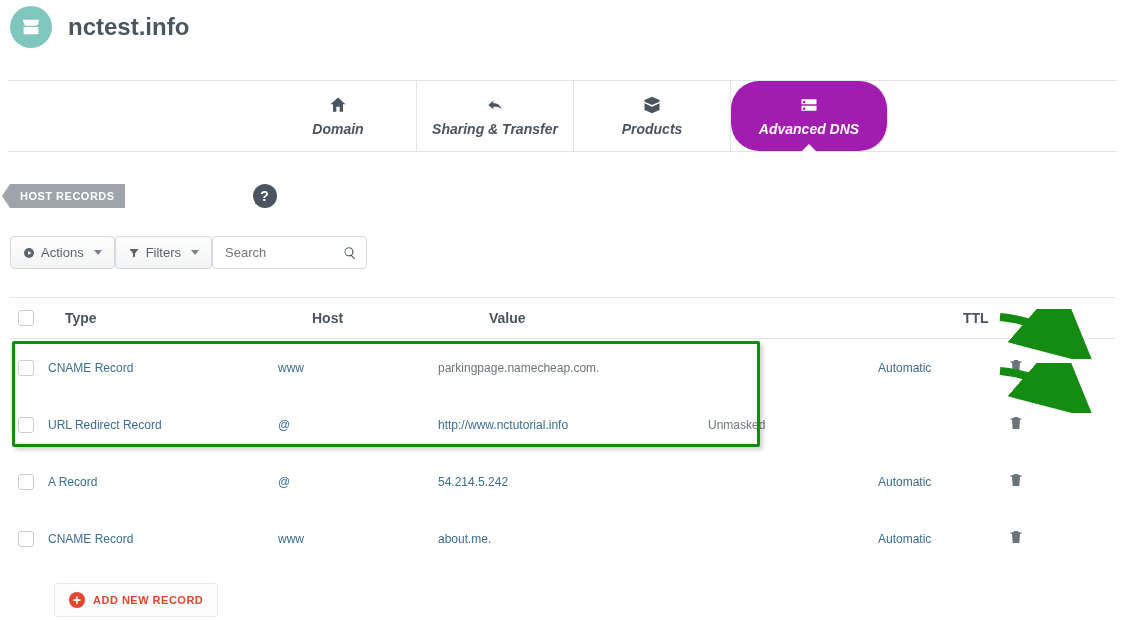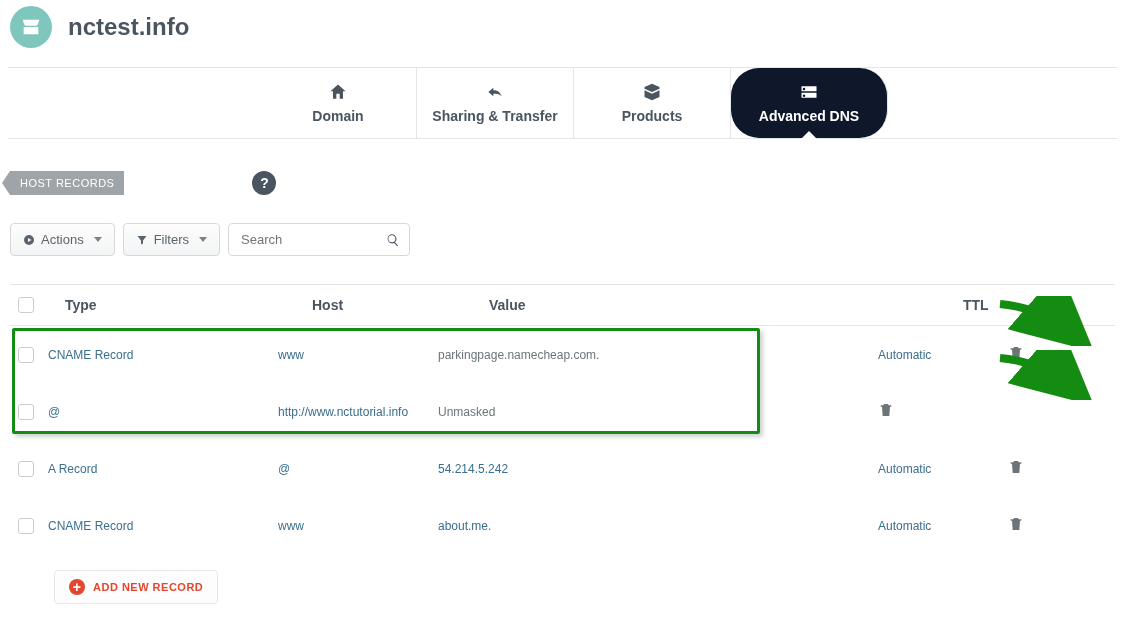--- a/index.html
+++ b/index.html
@@ -23,37 +23,38 @@
 }
 .domain-title {
   font-size: 24px;
   font-weight: 600;
   color: #4a5560;
 }
 .tabbar {
   display: flex;
   border-top: 1px solid #e3e6e9;
   border-bottom: 1px solid #e3e6e9;
-  margin: 7px 8px 0;
+  margin: 20px 8px 0;
+  font-style: italic;
 }
 .tab-spacer-left { width: 252px; }
 .tab {
   flex: 0 0 157px;
   height: 70px;
   display: flex; flex-direction: column;
   align-items: center; justify-content: center;
   gap: 6px;
   border-right: 1px solid #e3e6e9;
   color: #4a5560;
   cursor: pointer;
 }
 .tab:first-of-type { border-left: 1px solid #e3e6e9; }
 .tab .tab-label { font-size: 14px; font-weight: 600; }
 .tab.active {
-  background: #0f172a;
+  background: #a21caf;
   color: #fff;
   position: relative;
   border-radius: 28px;
 }
 .tab.active::after {
   content: "";
   position: absolute;
   bottom: -1px; left: 50%;
   transform: translateX(-50%);
   border-left: 8px solid transparent;
@@ -64,58 +65,58 @@
 .section-head {
   display: flex; align-items: center;
   margin: 32px 10px 0;
   gap: 18px;
 }
 .chip {
   position: relative;
   background: #9ea4a8;
   color: #fff;
   font-size: 11px;
-  font-weight: 400;
+  font-weight: 700;
   letter-spacing: .5px;
   padding: 6px 10px 6px 10px;
 }
 .chip::before {
   content: "";
   position: absolute; left: -8px; top: 0;
   border-top: 12px solid transparent;
   border-bottom: 12px solid transparent;
   border-right: 8px solid #9ea4a8;
 }
 .help-badge {
   width: 24px; height: 24px; border-radius: 50%;
   background: #4a5560; color: #fff;
   display: flex; align-items: center; justify-content: center;
   font-weight: 700; font-size: 14px;
   margin-left: 110px;
   cursor: pointer;
 }
 .toolbar {
-  display: flex; align-items: flex-end; gap: 8px;
+  display: flex; align-items: flex-end; gap: 0;
   margin: 28px 10px 0;
 }
 .btn {
   display: inline-flex; align-items: center; gap: 6px;
   padding: 8px 12px;
   border: 1px solid #d5d9dd;
   border-radius: 4px;
   background: linear-gradient(#fdfdfd,#f3f4f5);
   color: #5b646d;
   font-size: 13px;
   cursor: pointer;
 }
 .btn svg { width: 12px; height: 12px; fill: #5b646d; }
 .caret { width: 0; height: 0; border-left: 4px solid transparent; border-right: 4px solid transparent; border-top: 5px solid #7a828a; margin-left: 4px;}
 .search-wrap {
   position: relative;
-  width: 182px;
+  width: 155px;
 }
 .search-wrap input {
   width: 100%; padding: 8px 32px 8px 12px;
   border: 1px solid #d5d9dd; border-radius: 4px;
   font-size: 13px; color: #5b646d;
 }
 .search-wrap .sicon {
   position: absolute; right: 10px; top: 50%; transform: translateY(-50%);
   width: 14px; height: 14px; fill: #4a5560;
 }
@@ -260,20 +261,21 @@
     <div class="link">Automatic</div>
     <div><svg class="trash" viewBox="0 0 24 24">
           <path d="M6 7h12l-1 14H7L6 7zm3-4h6l1 2h4v2H4V5h4l1-2z"></path>
         </svg></div>
   </div>
 
   <div class="trow">
     <div>
         <div class="checkbox"></div>
       </div>
+    <div class="link">URL Redirect Record</div>
     <div class="link">@</div>
     <div class="link">http://www.nctutorial.info</div>
     <div class="val-muted">Unmasked</div>
     <div class="link"></div>
     <div><svg class="trash" viewBox="0 0 24 24">
           <path d="M6 7h12l-1 14H7L6 7zm3-4h6l1 2h4v2H4V5h4l1-2z"></path>
         </svg></div>
   </div>
 
   <div class="trow">

